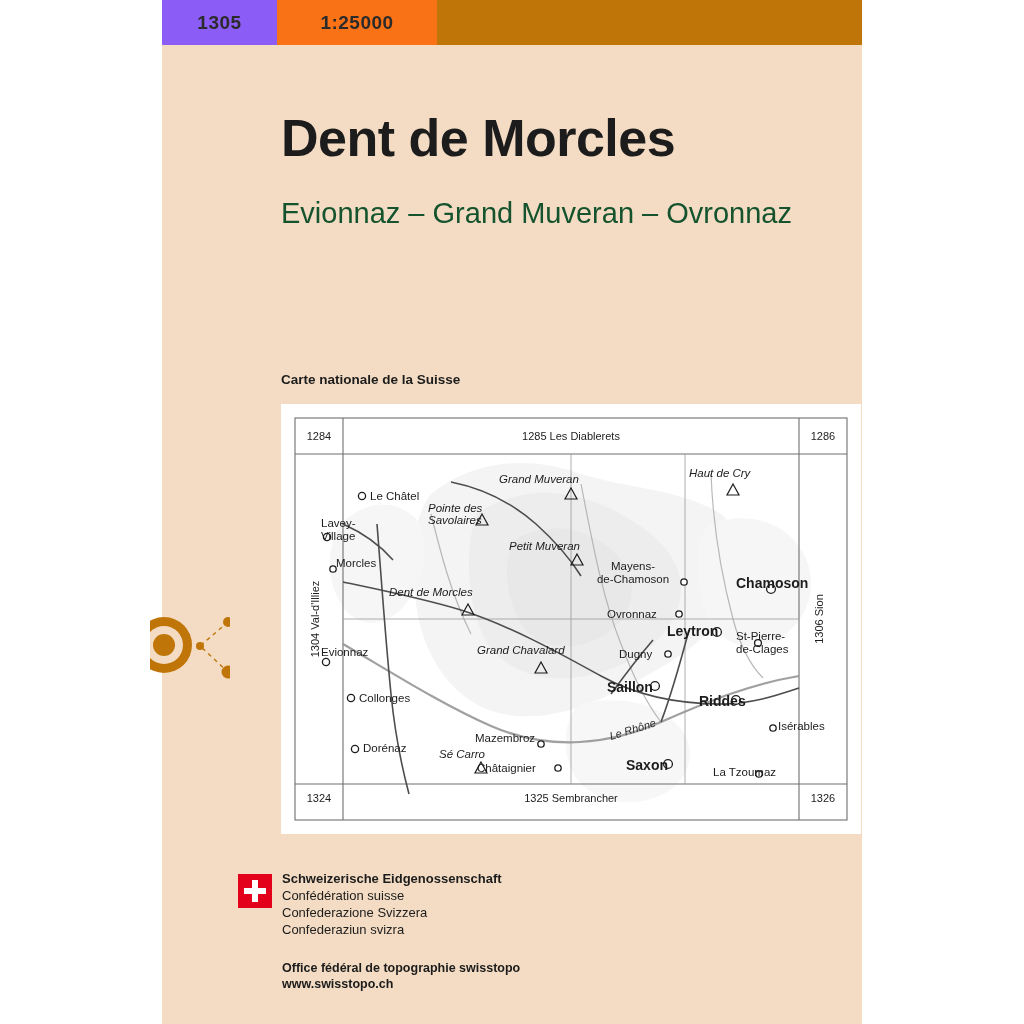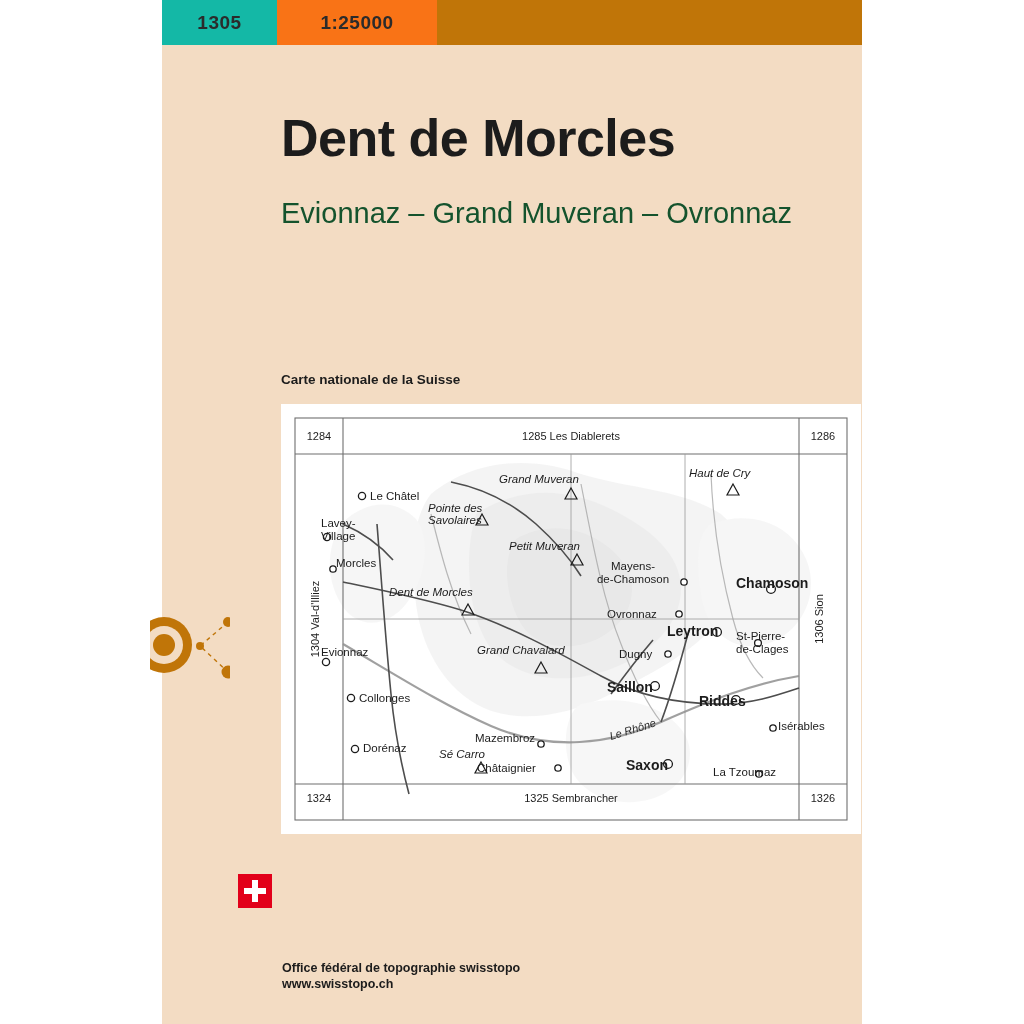--- a/index.html
+++ b/index.html
@@ -34,21 +34,21 @@
   .topbar {
     position: absolute;
     left: 162px;
     top: 0;
     width: 700px;
     height: 45px;
     display: flex;
   }
   .topbar .cell-num {
     width: 115px;
-    background: #14b8a6;
+    background: #8b5cf6;
     display: flex;
     align-items: center;
     justify-content: center;
     font-weight: bold;
     font-size: 19px;
     color: #2b2b2b;
     letter-spacing: 0.5px;
   }
   .topbar .cell-scale {
     width: 160px;
@@ -326,19 +326,25 @@
       </g>
     </svg>
   </div>
 
   <div class="footer">
     <svg class="flag" viewBox="0 0 34 34">
       <rect x="0" y="0" width="34" height="34" fill="#e2001a"></rect>
       <rect x="14" y="6" width="6" height="22" fill="#ffffff"></rect>
       <rect x="6" y="14" width="22" height="6" fill="#ffffff"></rect>
     </svg>
+    <div class="conf-lines">
+      <div class="l1">Schweizerische Eidgenossenschaft</div>
+      <div>Confédération suisse</div>
+      <div>Confederazione Svizzera</div>
+      <div>Confederaziun svizra</div>
+    </div>
     <div class="office">
       <div>Office fédéral de topographie swisstopo</div>
       <div>www.swisstopo.ch</div>
     </div>
   </div>
 
 </div>
 
 </body></html>

